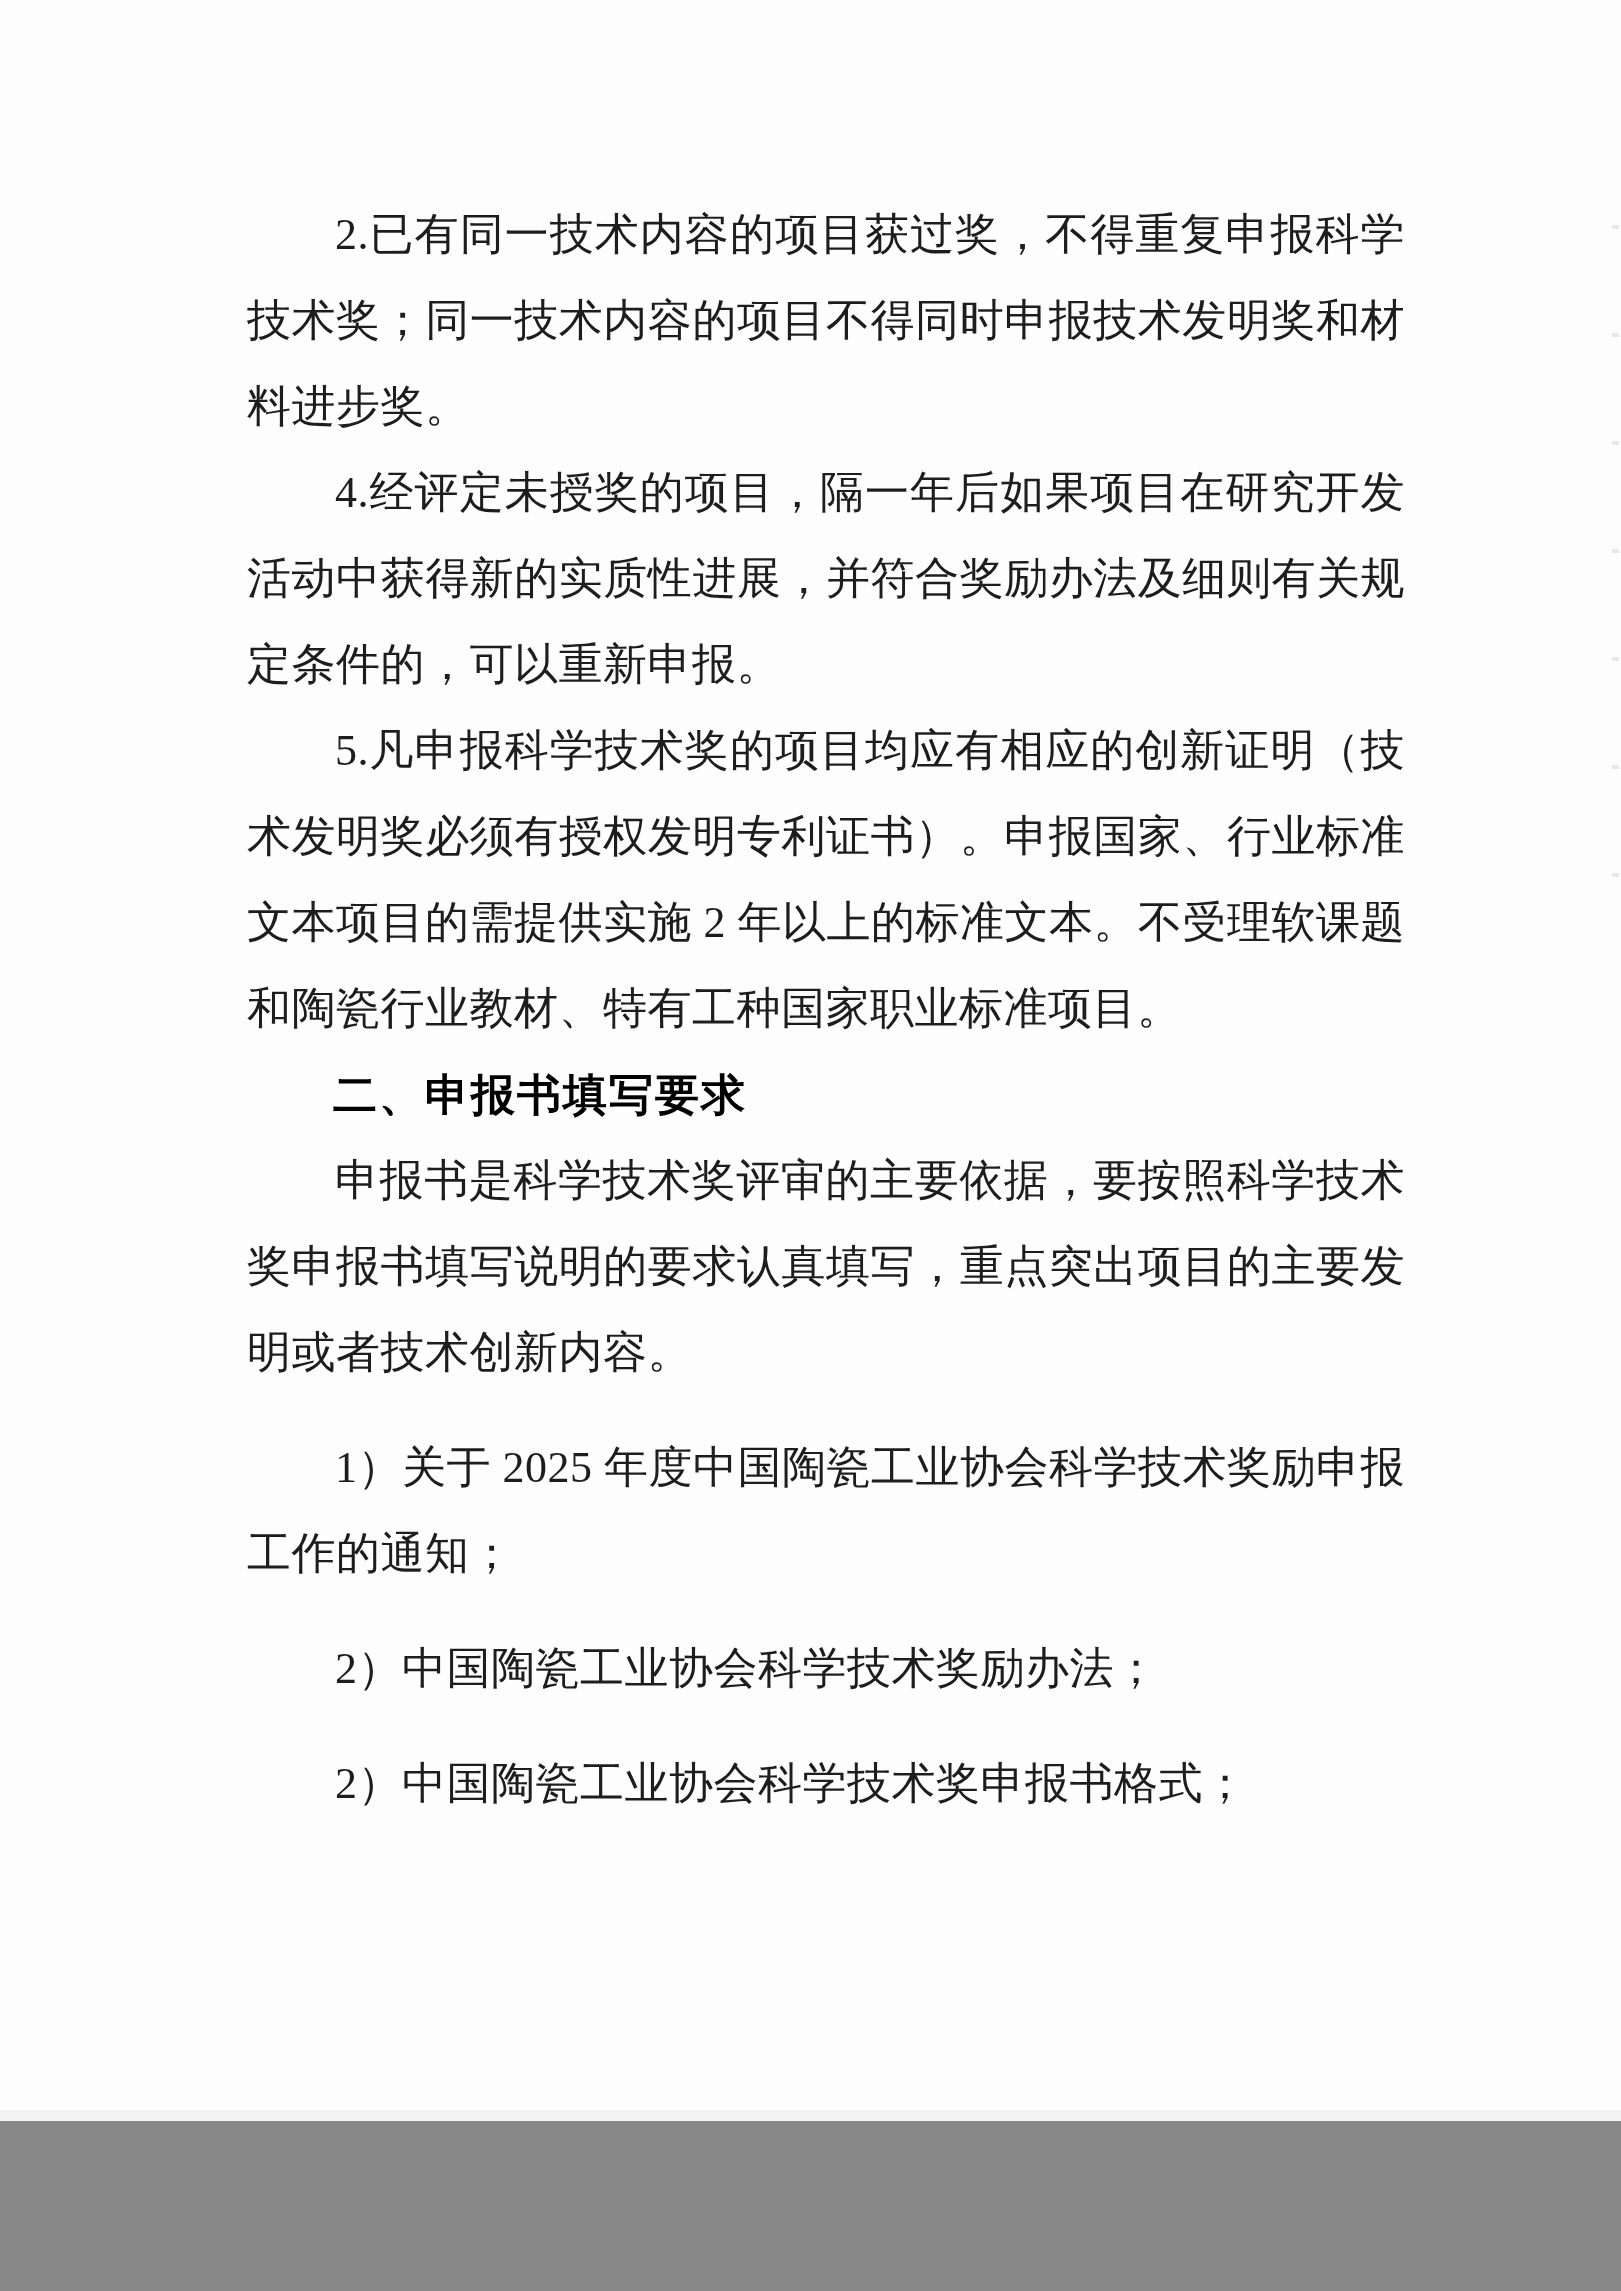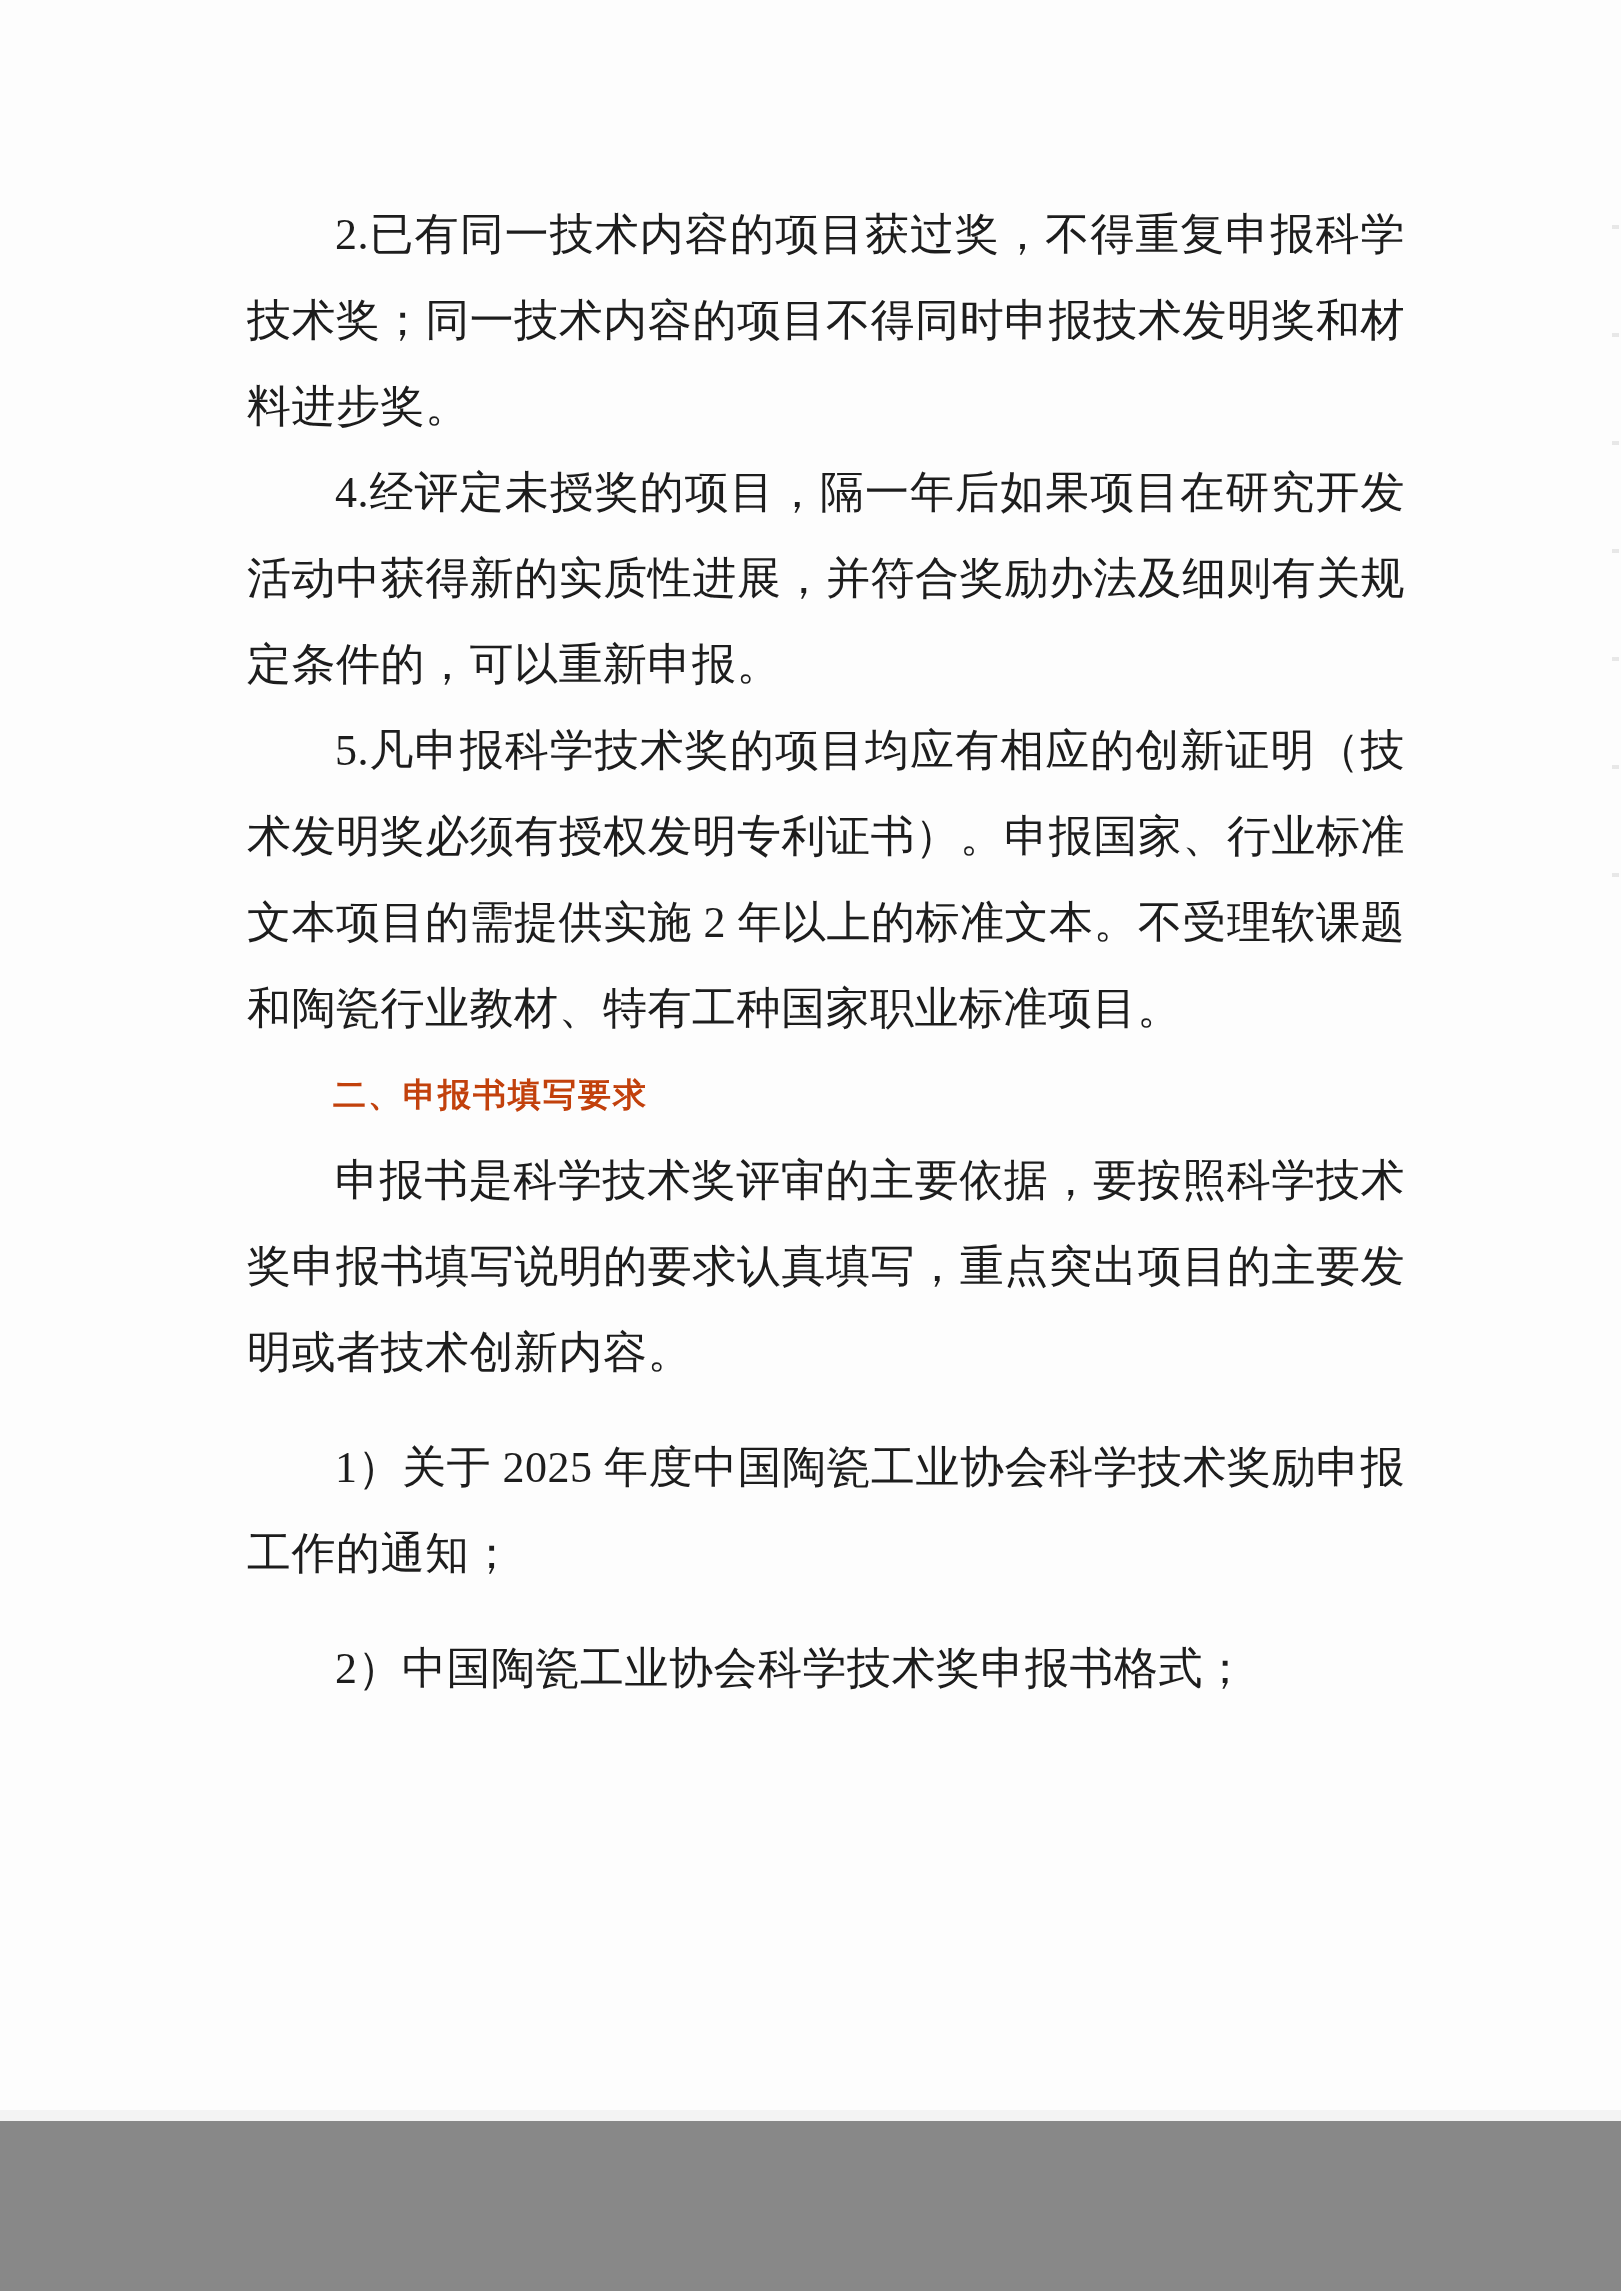--- a/index.html
+++ b/index.html
@@ -22,27 +22,27 @@
     font-size:44px;
     line-height:86px;
     text-align:justify;
     text-justify:inter-character;
     text-indent:88px;
     letter-spacing:0.5px;
     word-break:normal;
   }
   .heading{
     margin:0;
-    font-size:33px;
+    font-size:44px;
     line-height:86px;
     font-weight:700;
     font-family:"Liberation Sans","DejaVu Sans",sans-serif;
     text-indent:86px;
     letter-spacing:2px;
-    color:#c2410c;
+    color:#000000;
   }
   .list-item{
     margin-top:29px;
   }
   
   .noise-band{
     position:absolute;
     left:0;top:2186px;
     width:1621px;height:49px;
     background:
@@ -80,20 +80,21 @@
 
     <p class="para">5.凡申报科学技术奖的项目均应有相应的创新证明（技术发明奖必须有授权发明专利证书）。申报国家、行业标准文本项目的需提供实施 2 年以上的标准文本。不受理软课题和陶瓷行业教材、特有工种国家职业标准项目。</p>
 
     <h2 class="heading">二、申报书填写要求</h2>
 
     <p class="para">申报书是科学技术奖评审的主要依据，要按照科学技术奖申报书填写说明的要求认真填写，重点突出项目的主要发明或者技术创新内容。</p>
 
 
     <p class="para list-item">1）关于 2025 年度中国陶瓷工业协会科学技术奖励申报工作的通知；</p>
 
+    <p class="para list-item">2）中国陶瓷工业协会科学技术奖励办法；</p>
 
 
     <p class="para list-item">2）中国陶瓷工业协会科学技术奖申报书格式；</p>
 
   </div>
 
   <div class="right-edge-marks"></div>
   <div class="noise-band"></div>
   <div class="bottom-edge"></div>
 </div>

